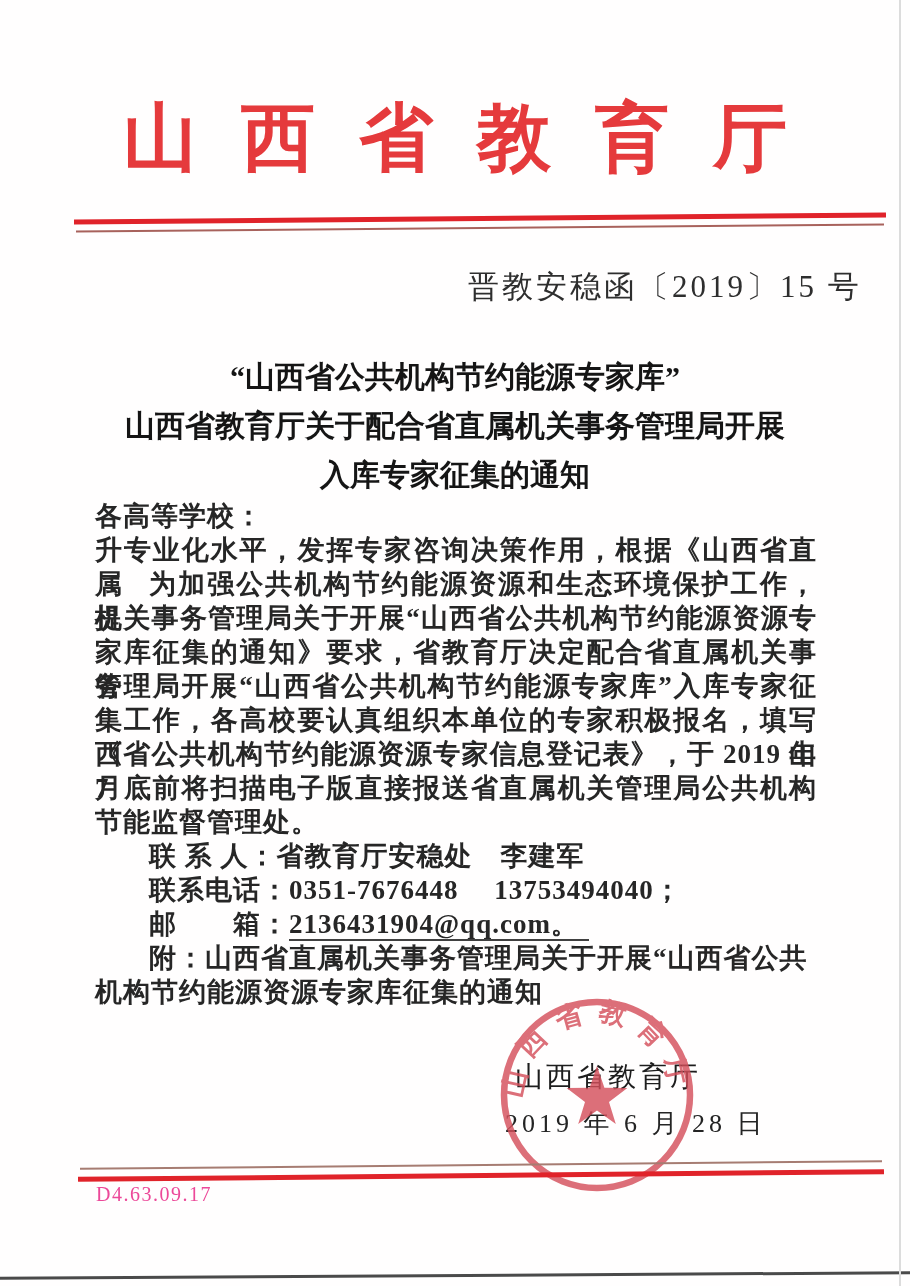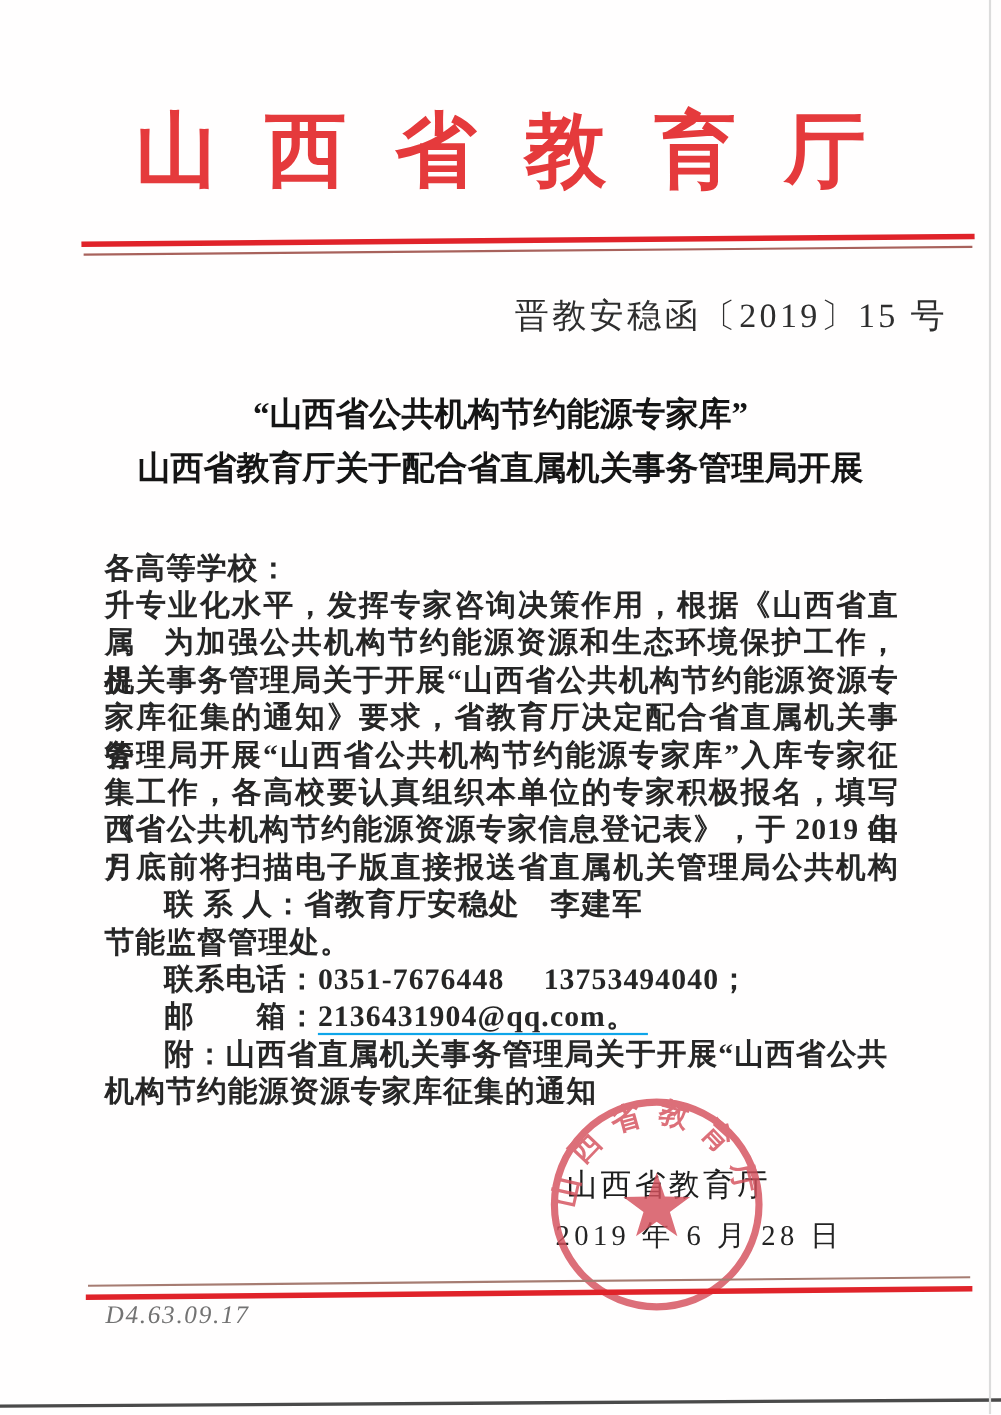--- a/index.html
+++ b/index.html
@@ -20,62 +20,63 @@
     position:absolute;top:266px;left:468px;font-size:31px;letter-spacing:3px;color:#2e2e2e;white-space:nowrap;
   }
   
   .title-block{position:absolute;top:352px;left:0;width:100%;text-align:center;
     font-weight:700;color:#151515;font-size:30px;line-height:49px;}
   
   .body-block{position:absolute;top:499px;left:95px;width:722px;font-size:27px;line-height:34px;color:#262626;letter-spacing:1px;font-weight:bold;}
   .ln{height:34px;white-space:nowrap;}
   .ln.just{white-space:normal;text-align:justify;text-align-last:justify;}
   .ind{text-indent:54px;}
-  .email-underline{border-bottom:2px solid #0ea5e9;padding-right:10px;}
+  .email-underline{border-bottom:2px solid #404040;padding-right:10px;}
   
   .sig-org{position:absolute;top:1058px;left:515px;font-size:28px;letter-spacing:3px;color:#1d1d1d;white-space:nowrap;}
   .sig-date{position:absolute;top:1106px;left:505px;font-size:26px;letter-spacing:4px;color:#242424;white-space:nowrap;}
   
   .seal{position:absolute;left:494px;top:995px;width:206px;height:200px;opacity:0.82;}
   
   .foot-thin{position:absolute;left:80px;top:1164px;width:802px;height:2px;background:#a67c72;transform:rotate(-0.55deg);}
   .foot-thick{position:absolute;left:78px;top:1173px;width:806px;height:5px;background:#e0232a;transform:rotate(-0.55deg);}
-  .footer-code{position:absolute;left:96px;top:1183px;font-size:23px;letter-spacing:1.5px;color:#737373;white-space:nowrap;font-style:italic;}
+  .footer-code{position:absolute;left:96px;top:1183px;font-size:20px;letter-spacing:1.5px;color:#ec4899;white-space:nowrap;}
   
   .edge-bottom{position:absolute;left:-4px;top:1274px;width:920px;height:3px;background:#4a4a4a;transform:rotate(-0.35deg);}
   .edge-right{position:absolute;left:899px;top:0;width:2px;height:1286px;background:#dcdcdc;}
 </style>
 </head>
 <body>
 
 <div class="page">
 
   <div class="header-title">山西省教育厅</div>
   <div class="sep-thick"></div>
   <div class="sep-thin"></div>
 
   <div class="doc-number">晋教安稳函〔2019〕15 号</div>
 
   <div class="title-block">
     <div>“山西省公共机构节约能源专家库”</div>
     <div>山西省教育厅关于配合省直属机关事务管理局开展</div>
+    <div>入库专家征集的通知</div>
   </div>
 
   <div class="body-block">
     <div class="ln">各高等学校：</div>
     <div class="ln just">升专业化水平，发挥专家咨询决策作用，根据《山西省直属</div>
     <div class="ln just ind">为加强公共机构节约能源资源和生态环境保护工作，提</div>
     <div class="ln just">机关事务管理局关于开展“山西省公共机构节约能源资源专</div>
     <div class="ln just">家库征集的通知》要求，省教育厅决定配合省直属机关事务</div>
     <div class="ln just">管理局开展“山西省公共机构节约能源专家库”入库专家征</div>
     <div class="ln just">集工作，各高校要认真组织本单位的专家积极报名，填写《山</div>
     <div class="ln just">西省公共机构节约能源资源专家信息登记表》，于 2019 年 7</div>
     <div class="ln just">月底前将扫描电子版直接报送省直属机关管理局公共机构</div>
+    <div class="ln">节能监督管理处。</div>
     <div class="ln ind">联 系 人：省教育厅安稳处　李建军</div>
-    <div class="ln">节能监督管理处。</div>
     <div class="ln ind">联系电话：0351-7676448　 13753494040；</div>
     <div class="ln ind"><span>邮　　箱：</span><span class="email-underline">2136431904@qq.com。</span></div>
     <div class="ln ind">附：山西省直属机关事务管理局关于开展“山西省公共</div>
     <div class="ln">机构节约能源资源专家库征集的通知</div>
   </div>
 
   <div class="sig-org">山西省教育厅</div>
   <div class="sig-date">2019 年 6 月 28 日</div>
 
   <svg class="seal" viewBox="0 0 206 200" xmlns="http://www.w3.org/2000/svg">

